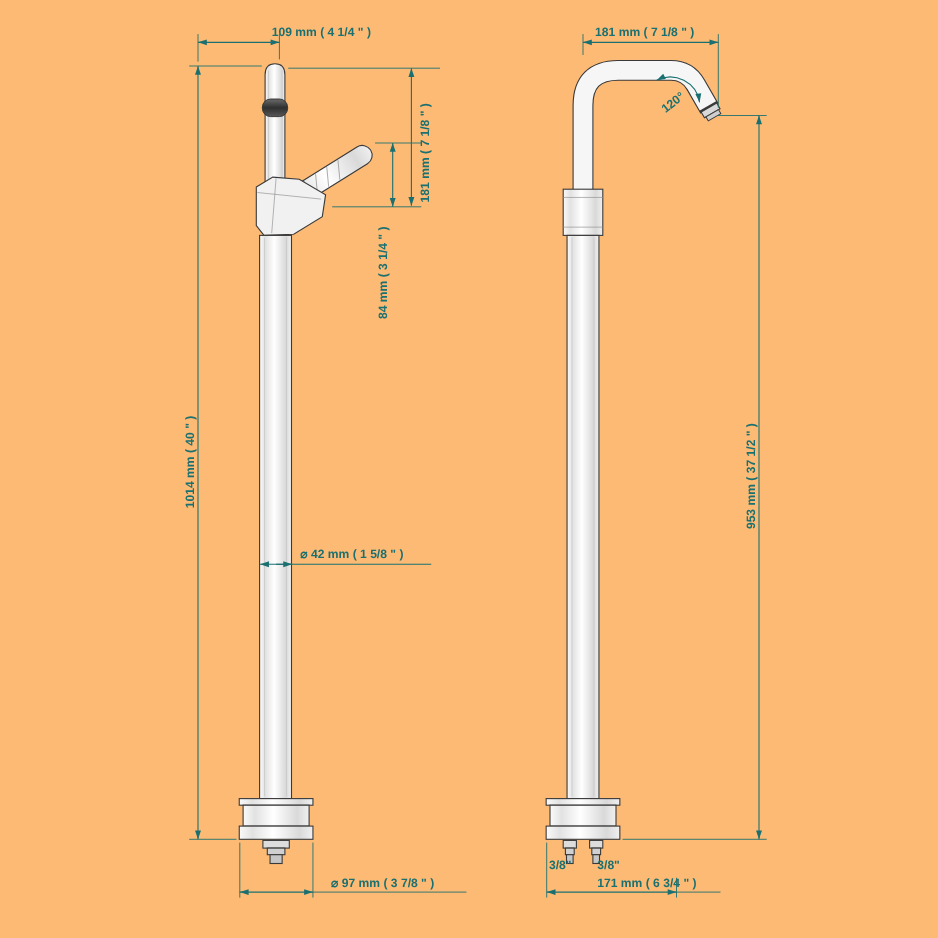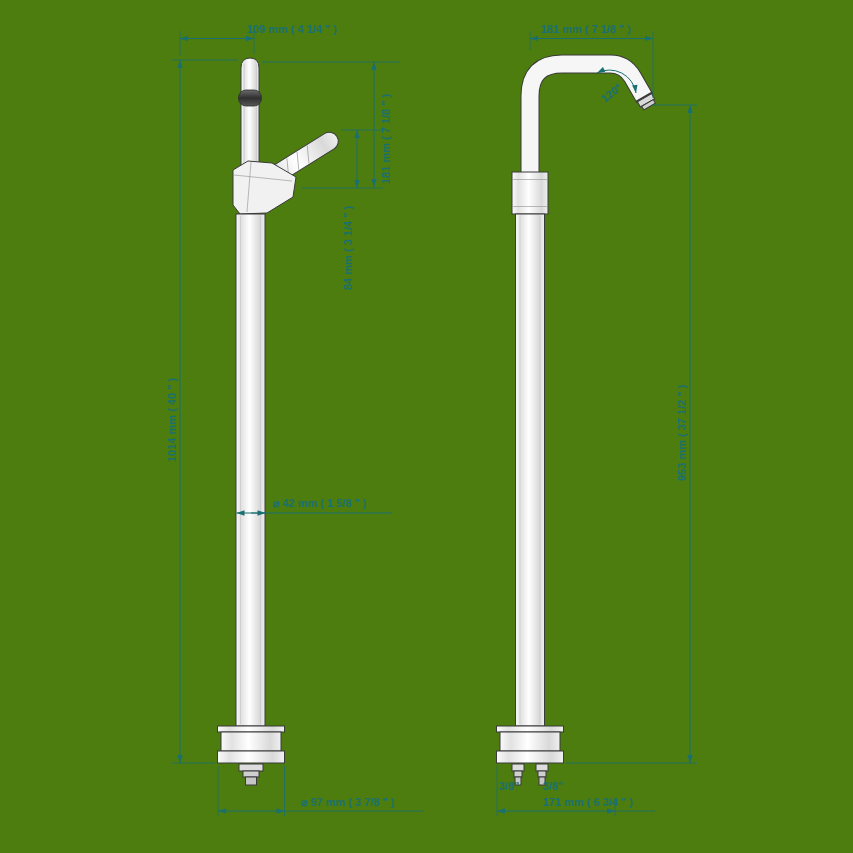--- a/index.html
+++ b/index.html
@@ -1,16 +1,16 @@
 <!DOCTYPE html>
 <html><head>
 <meta charset="utf-8">
 <style>
   html,body{margin:0;padding:0;background:#ffffff;}
-  .stage{width:853px;height:853px;background:#4d7c0f;position:relative;overflow:hidden;}
+  .stage{width:853px;height:853px;background:#fdba74;position:relative;overflow:hidden;}
   svg{display:block;}
   .dim-text{font-family:"Liberation Sans",sans-serif;font-size:11px;font-weight:bold;fill:#1a7070;}
   .dl{stroke:#1a7070;stroke-width:1;fill:none;}
   .el{stroke:#1a7070;stroke-width:.8;fill:none;}
   .ol{stroke:#3a3a3a;stroke-width:1;}
   .shade{stroke:#c6c6c6;stroke-width:.7;}
   .facet{stroke:#8f8f8f;stroke-width:.6;}
 </style>
 </head>
 <body>

